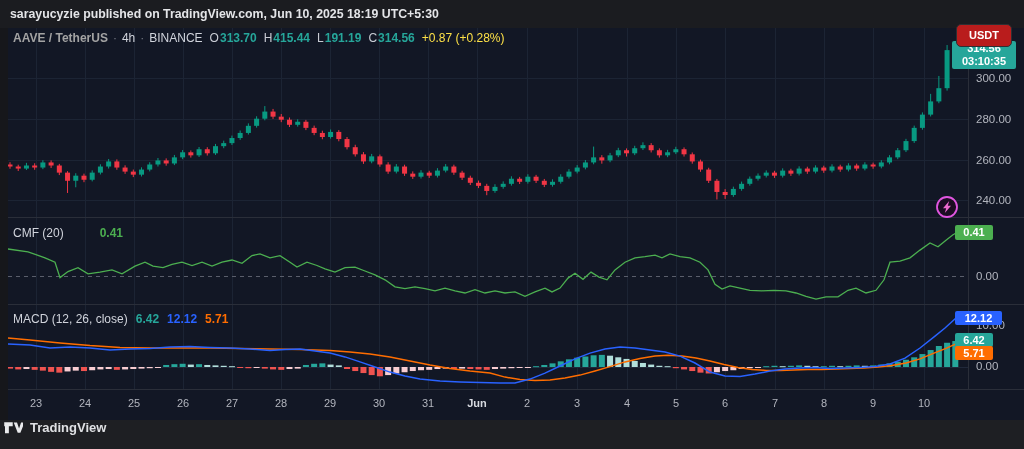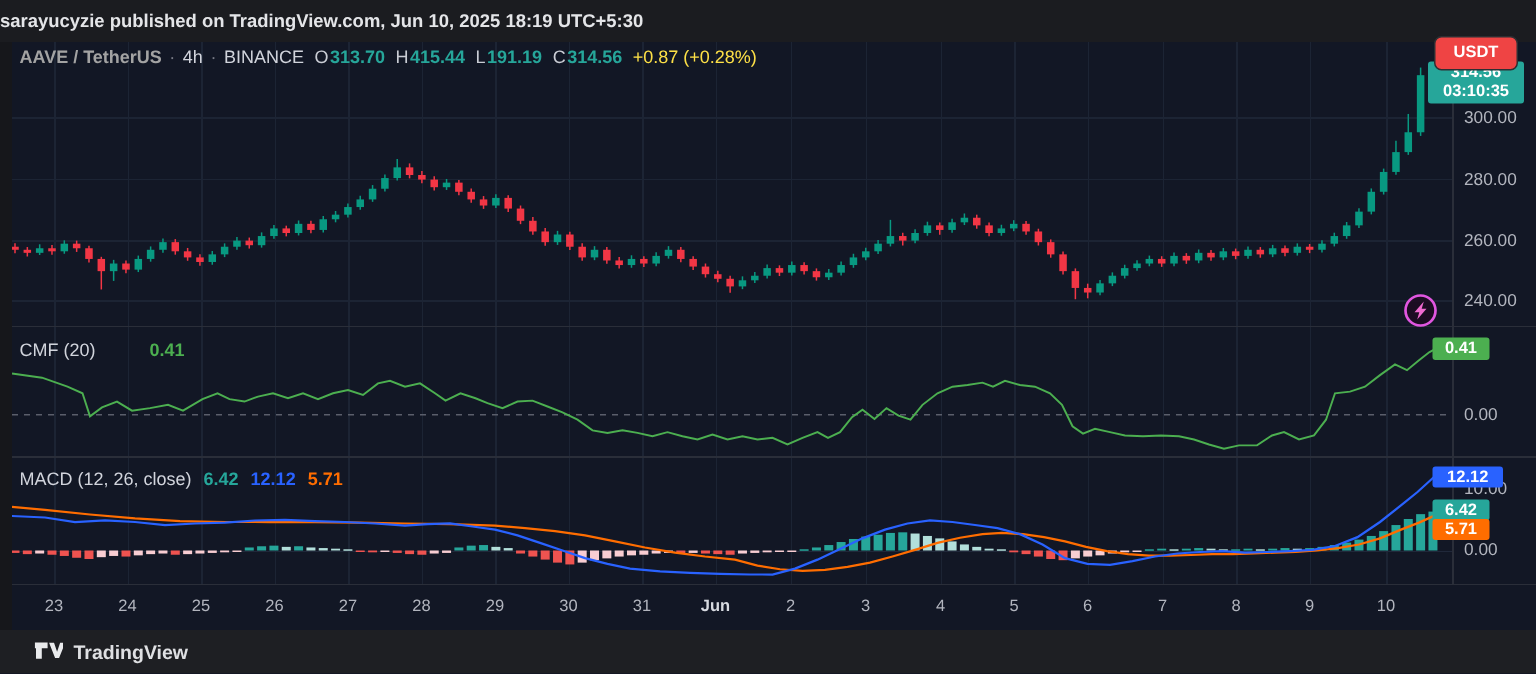--- a/index.html
+++ b/index.html
@@ -1,20 +1,20 @@
 <!DOCTYPE html>
 <html><head>
 <meta charset="utf-8">
 <style>
   html,body{margin:0;padding:0;width:1024px;height:449px;overflow:hidden;
     background:#121725;font-family:"Liberation Sans",sans-serif;}
   #stage{position:relative;width:1024px;height:449px;}
   #chart-svg{position:absolute;left:0;top:0;z-index:1;}
   .hdr{position:absolute;left:0;top:0;width:1024px;height:28px;background:#1b1c20;z-index:4;
-    color:#e4e5e8;font-size:12.3px;font-weight:700;line-height:28px;box-sizing:border-box;}
+    color:#e4e5e8;font-size:12.3px;font-weight:700;line-height:28px;padding-left:10px;box-sizing:border-box;}
   .left-strip{position:absolute;left:0;top:28px;width:8px;height:392px;background:#16171b;z-index:2;}
   .legend{position:absolute;z-index:3;display:flex;align-items:center;font-size:12px;color:#d1d4dc;white-space:nowrap;}
   .legend-main{left:13px;top:31px;}
   .legend-cmf{left:13px;top:226px;gap:28px;}
   .legend-macd{left:13px;top:312px;align-items:center;}
   .sym{font-weight:600;color:#a3a3a3;}
   .dot{color:#787b86;margin:0 5px;}
   .oletter{color:#c9ccd4;margin-left:7px;}
   .oval{color:#26a69a;margin-left:1px;font-weight:bold;}
   .chg{color:#fde047;margin-left:7px;}
@@ -22,24 +22,24 @@
   .m-hist{color:#26a69a;margin-left:8px;font-weight:600;}
   .m-macd{color:#2962ff;margin-left:8px;font-weight:600;}
   .m-sig{color:#ff6d00;margin-left:8px;font-weight:600;}
   .badge{position:absolute;z-index:3;color:#fff;font-size:11px;font-weight:700;text-align:center;border-radius:2px;}
   .price-badge{left:952px;top:41px;width:64px;padding:1px 0;background:#26a69a;line-height:13px;}
   .cmf-badge{left:955px;top:225px;width:38px;height:15px;line-height:15px;background:#4caf50;}
   .b-blue{left:955px;top:311px;width:47px;height:14px;line-height:14px;background:#2962ff;}
   .b-teal{left:955px;top:333px;width:38px;height:14px;line-height:14px;background:#26a69a;}
   .b-orange{left:955px;top:346px;width:38px;height:14px;line-height:14px;background:#ff6d00;}
   .usdt{position:absolute;z-index:5;left:956px;top:24px;width:54px;height:21px;line-height:21px;
-    background:#ef4444;border:1px solid #2e2f33;border-radius:5px;color:#fff;
+    background:#b91c1c;border:1px solid #2e2f33;border-radius:5px;color:#fff;
     font-size:11px;font-weight:700;text-align:center;cursor:pointer;}
   .ftr{position:absolute;left:0;top:420px;width:1024px;height:29px;background:#1e1f23;z-index:4;
-    display:flex;align-items:center;padding-left:23px;box-sizing:border-box;}
+    display:flex;padding-left:4px;box-sizing:border-box;}
   .ftr-txt{color:#dfe0e3;font-size:13px;font-weight:700;margin-left:7px;}
 </style>
 </head>
 <body>
 
 <div id="stage">
 
   <svg id="chart-svg" width="1024" height="449" viewBox="0 0 1024 449">
       <g shape-rendering="crispEdges">
         <line x1="36.5" y1="28" x2="36.5" y2="389" stroke="#1c2434"></line>

